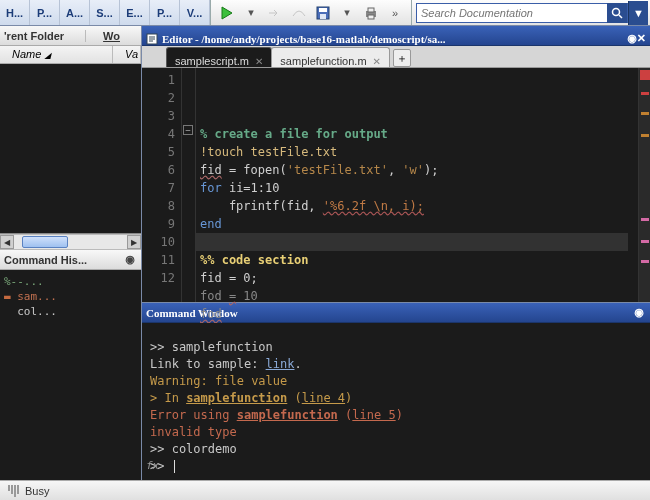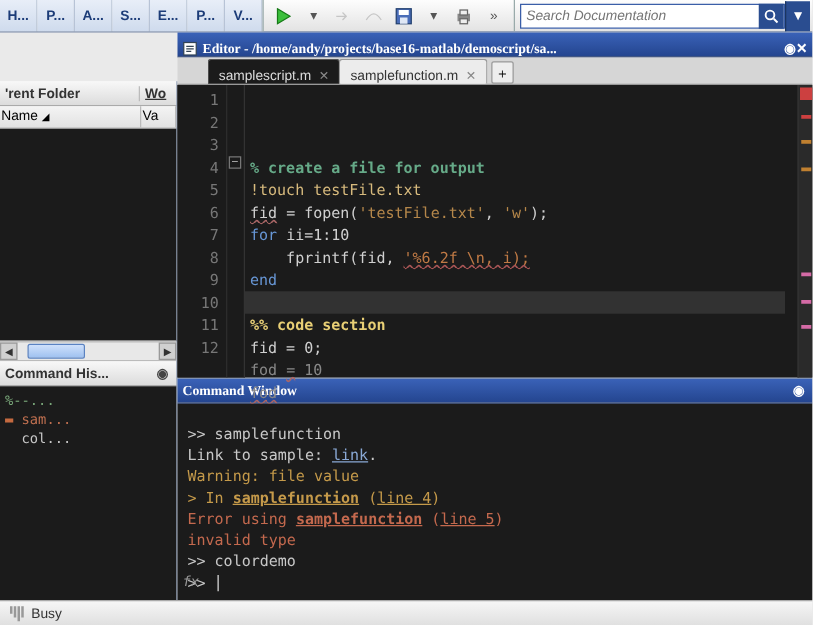--- a/index.html
+++ b/index.html
@@ -13,32 +13,32 @@
   .tbar { display:flex; align-items:center; gap:4px; padding:0 6px; border-left:1px solid #9aa; border-right:1px solid #9aa;}
   .tbtn { width:20px; height:20px; display:flex; align-items:center; justify-content:center; color:#555; border-radius:2px; cursor:pointer;}
   .run-btn svg { display:block; }
   .searchwrap { flex:1; display:flex; align-items:center; padding:2px 2px 2px 4px; }
   .searchbox { flex:1; height:20px; border:1px solid #3a5ea8; background:#fff; display:flex; align-items:center; }
   .searchbox input { flex:1; border:0; outline:0; font-size:11px; padding:0 4px; color:#888; font-style:italic; background:transparent;}
   .search-icon{ width:20px; height:20px; background:#2a4d90; color:#fff; display:flex; align-items:center; justify-content:center; margin-left:0;}
   .dropbtn{ width:20px; height:24px; background:#2a4d90; color:#fff; display:flex; align-items:center; justify-content:center; border-left:1px solid #1b3560;}
 
   .main { flex:1; display:flex; min-height:0; }
-  .left { width:142px; display:flex; flex-direction:column; border-right:1px solid #7a8aa8; background:#f2f2f2;margin-top:39px;}
+  .left { width:142px; display:flex; flex-direction:column; border-right:1px solid #7a8aa8; background:#f2f2f2;}
   .right { flex:1; display:flex; flex-direction:column; min-width:0;}
 
   
   .phdr { height:20px; background:linear-gradient(#f8f8f8,#dcdcdc); border-bottom:1px solid #aaa; display:flex; align-items:center; padding:0 4px; font-weight:bold; color:#333; overflow:hidden; white-space:nowrap;}
   .phdr .spacer{flex:1;}
   .phdr .ctl{ width:14px; height:14px; display:flex;align-items:center;justify-content:center; color:#444; cursor:pointer; margin-left:2px;}
   .phdr.blue{ background:linear-gradient(#3a62b8,#24458f); color:#fff; border-bottom:1px solid #1b356b;font-family:Liberation Serif, serif;}
   .phdr.blue .ctl{color:#fff;}
 
   .colhdr{ height:18px; display:flex; border-bottom:1px solid #aaa; background:linear-gradient(#f4f4f4,#e2e2e2); font-size:11px;}
-  .colhdr div{ padding:2px 1px; border-right:1px solid #bbb; white-space:nowrap; overflow:hidden;}
+  .colhdr div{ padding:2px 12px; border-right:1px solid #bbb; white-space:nowrap; overflow:hidden;font-style:italic;}
   .folder-body{ flex:0 0 170px; background:#1b1b1b; border-bottom:1px solid #888;}
   .scrollbar-h{ height:16px; background:#e8e8e8; border-top:1px solid #bbb; border-bottom:1px solid #bbb; display:flex; align-items:center;}
   .sb-btn{width:14px;height:14px;background:#d0d0d0;border:1px solid #999;display:flex;align-items:center;justify-content:center;font-size:8px;color:#333;}
   .sb-track{flex:1;height:14px;position:relative;}
   .sb-thumb{position:absolute;left:8px;width:46px;height:12px;top:1px;background:linear-gradient(#cfe0fb,#9fc1f0);border:1px solid #5a82c2;border-radius:2px;}
 
   .cmdhist{ flex:1; display:flex; flex-direction:column; min-height:0;}
   .cmdhist-body{ flex:1; background:#1b1b1b; color:#baa; font-family:Menlo,Consolas,monospace; font-size:11px; padding:4px; overflow:hidden;}
   .ch-line{ white-space:pre; line-height:15px;}
   .ch-err{ color:#c07050;}
@@ -151,21 +151,21 @@
       <div class="dropbtn">▼</div>
     </div>
   </div>
 
   <div class="main">
 
     <div class="left">
       <div class="phdr">
         <span>'rent Folder</span>
         <span class="spacer"></span>
-        <span style="padding:0 4px;border-left:1px solid #bbb;text-decoration:underline;">Wo</span>
+        <span style="padding:0 17px;border-left:1px solid #bbb;text-decoration:underline;">Wo</span>
       </div>
       <div class="colhdr">
         <div style="flex:1"><span>Name</span> <span style="font-size:8px">◢</span></div>
         <div style="width:28px">Va</div>
       </div>
       <div class="folder-body"></div>
       <div class="scrollbar-h">
         <div class="sb-btn">◀</div>
         <div class="sb-track">
             <div class="sb-thumb"></div>

